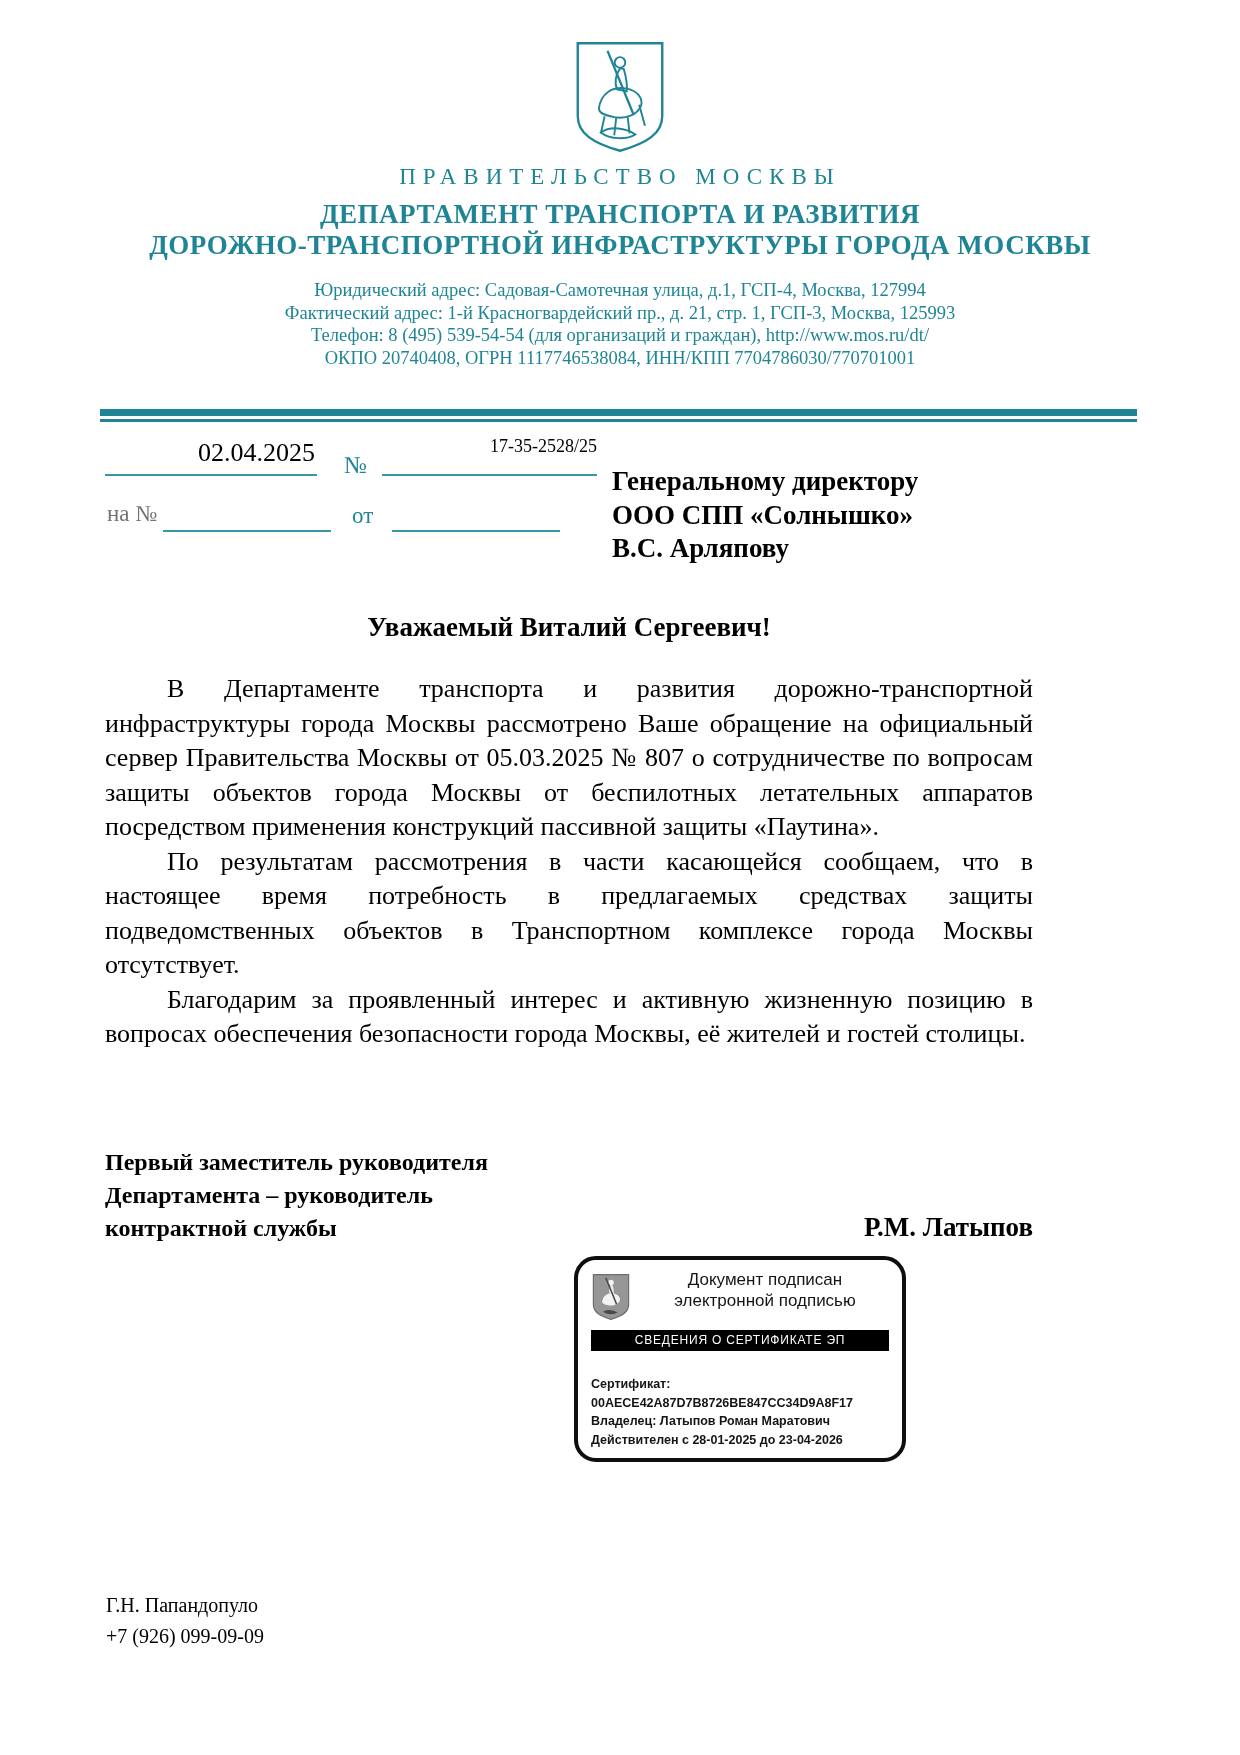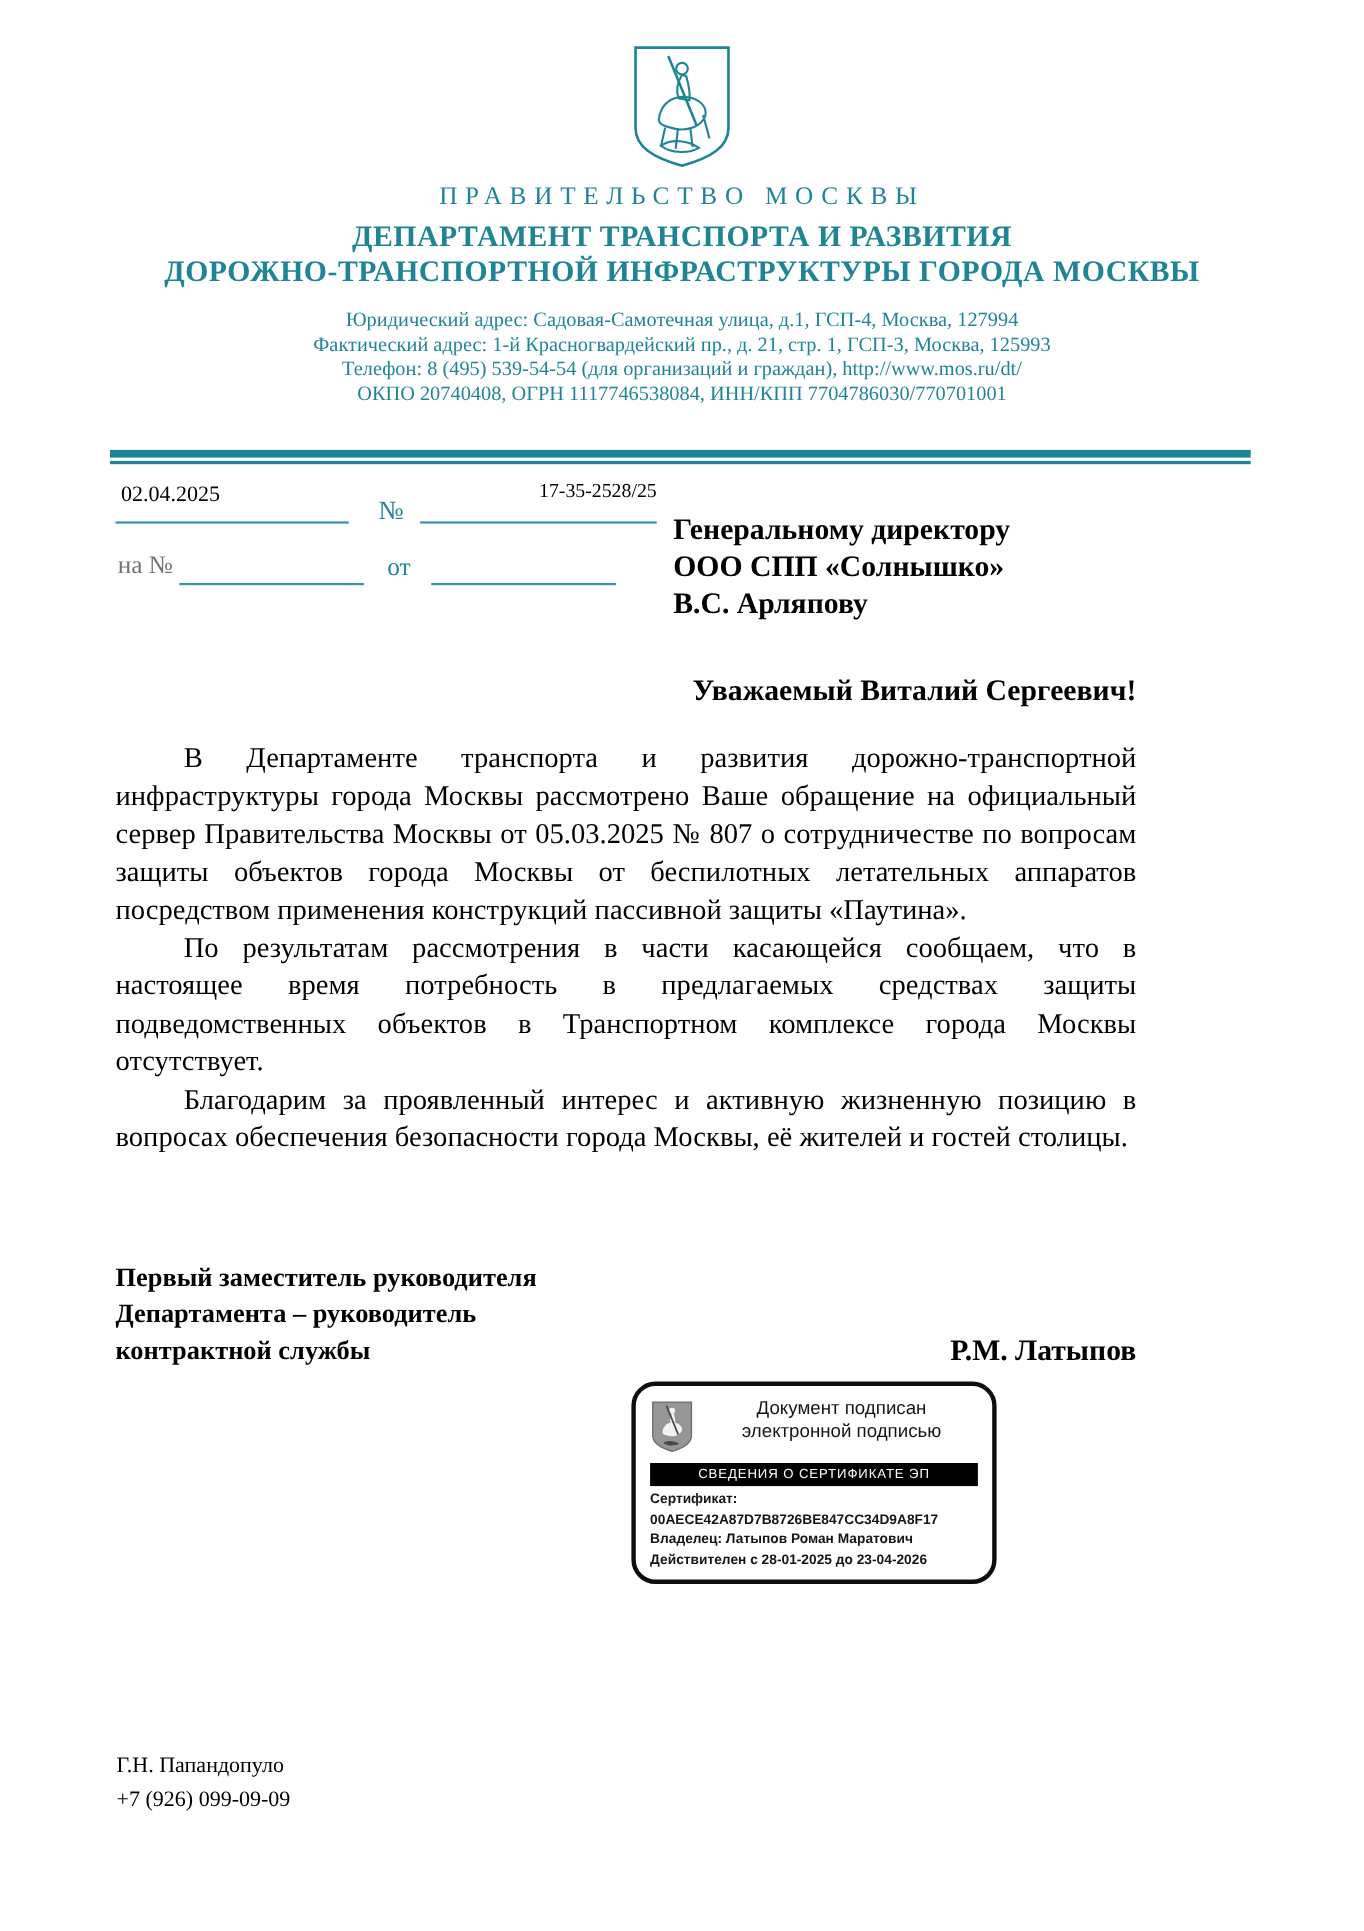--- a/index.html
+++ b/index.html
@@ -12,51 +12,51 @@
   
   .header { position:absolute; top:38px; left:0; right:0; text-align:center; color:#1f8596; }
   .emblem { display:inline-block; }
   .gov-title { margin-top:4px; font-size:23px; letter-spacing:7px; }
   .dept-title { margin-top:9px; font-weight:700; font-size:27px; line-height:31px; letter-spacing:0.5px; }
   .addresses { margin-top:18px; font-size:18.5px; line-height:22.5px; }
   
   .rule-thick { position:absolute; top:409px; left:100px; width:1037px; height:7px; background:#1f8596; }
   .rule-thin  { position:absolute; top:419px; left:100px; width:1037px; height:3px; background:#1f8596; }
   
-  .ref-date   { position:absolute; top:438px; left:110px; width:205px; text-align:left; font-size:20px; }
+  .ref-date   { position:absolute; top:438px; left:110px; width:205px; text-align:right; font-size:26px; }
   .u-line { position:absolute; height:2px; background:#3796a6; }
   .ul-date   { top:474px; left:105px; width:212px; }
   .ul-number { top:474px; left:382px; width:215px; }
   .ul-nano   { top:530px; left:163px; width:168px; }
   .ul-ot     { top:530px; left:392px; width:168px; }
   .ref-no-sign { position:absolute; top:452px; left:344px; color:#1f8596; font-size:24px; }
   .ref-number  { position:absolute; top:436px; left:385px; width:212px; text-align:right; font-size:18px; }
   .ref-na-no   { position:absolute; top:501px; left:107px; color:#737373; font-size:23px; }
   .ref-ot      { position:absolute; top:503px; left:352px; color:#1f8596; font-size:23px; }
   
   .recipient { position:absolute; top:449px; left:612px; font-weight:700; font-size:27px; line-height:33.5px;margin-top:16px; }
   
-  .salutation { position:absolute; top:612px; left:105px; width:928px; text-align:right; font-weight:700; font-size:27px; }
+  .salutation { position:absolute; top:612px; left:105px; width:928px; text-align:center; font-weight:700; font-size:27px; }
   .body-text { position:absolute; top:672px; left:105px; width:928px; font-size:26px; line-height:34.5px; text-align:justify; }
   .body-text p { margin:0; text-indent:62px; }
   
   .sig-titles { position:absolute; top:1146px; left:105px; font-weight:700; font-size:24px; line-height:33px; }
   .sig-name   { position:absolute; top:1212px; left:105px; width:928px; text-align:right; font-weight:700; font-size:27px; }
   
   .stamp {
     position:absolute; top:1256px; left:574px; width:332px;
     border:4px solid #0e0e0e; border-radius:22px; background:#fff;
     padding:10px 13px 9px 13px;
     font-family:"Liberation Sans", sans-serif; color:#151515;
   }
   .stamp-head { display:flex; gap:10px; }
   .stamp-emblem { flex:none; }
   .stamp-title { flex:1; text-align:center; font-size:17px; line-height:20.5px; }
   .stamp-bar { margin-top:6px; background:#000; color:#fff; text-align:center; font-size:12px; letter-spacing:0.8px; padding:3px 0 4px; }
-  .stamp-info { margin-top:2px; font-size:12.5px; font-weight:700; line-height:18.5px; }
+  .stamp-info { margin-top:24px; font-size:12.5px; font-weight:700; line-height:18.5px; }
   
   .footer { position:absolute; top:1590px; left:106px; font-size:20px; line-height:31px; }
 </style>
 </head>
 <body>
 
 <div class="page">
 
   <div class="header">
     <svg class="emblem" width="96" height="118" viewBox="0 0 100 120" fill="none">

